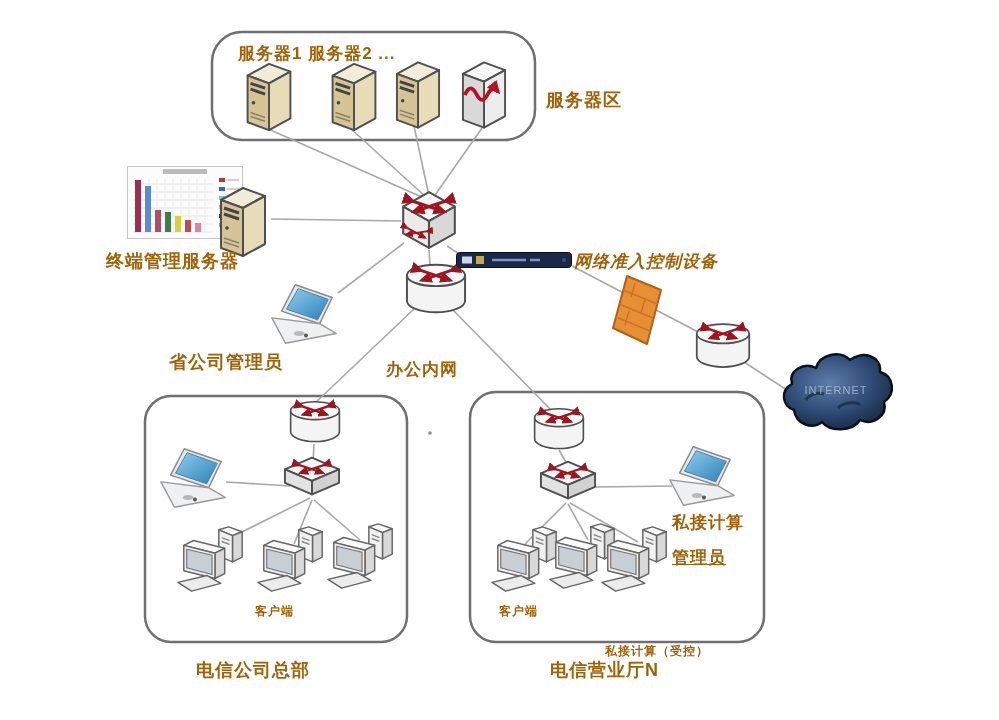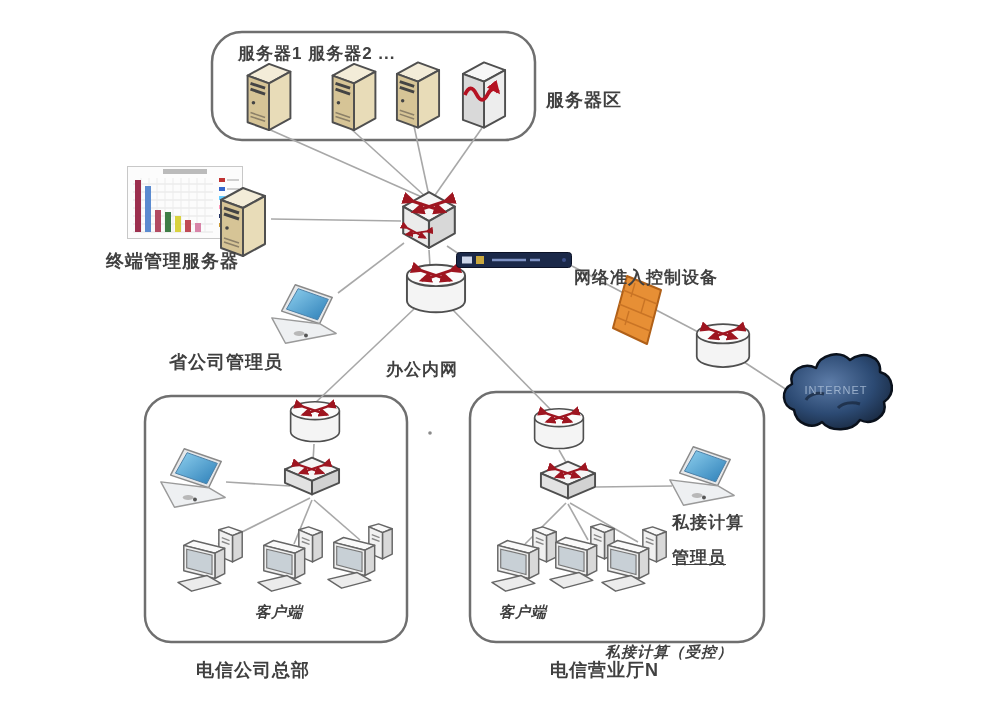--- a/index.html
+++ b/index.html
@@ -1,22 +1,22 @@
 <!DOCTYPE html>
 <html><head>
 <meta charset="utf-8">
 <style>
   html,body{margin:0;padding:0;background:#fff;}
   .canvas{position:relative;width:999px;height:720px;background:#ffffff;overflow:hidden;
           font-family:"Liberation Sans",sans-serif;}
   .canvas svg.layer{position:absolute;left:0;top:0;z-index:1;}
-  .lbl{position:absolute;z-index:2;font-weight:bold;color:#404040;font-size:17px;
+  .lbl{position:absolute;z-index:2;font-weight:bold;color:#a16207;font-size:17px;
        white-space:nowrap;letter-spacing:1px;}
   .lbl.big{font-size:18px;text-align:center;}
-  .lbl.sm{font-size:15px;font-style:italic;}
+  .lbl.sm{font-size:12px;}
 </style>
 </head>
 <body>
 
 <div class="canvas">
 
 <svg class="layer" width="999" height="720" viewBox="0 0 999 720">
   <defs>
     <marker id="ah" markerWidth="4.5" markerHeight="4.5" refX="3.5" refY="2" orient="auto">
       <path d="M0,0 L4.5,2 L0,4 Z" fill="#9e1520"></path>
@@ -203,21 +203,21 @@
   <use href="#sym-laptop" x="664" y="444" width="76" height="64"></use>
   <use href="#sym-pc" x="490" y="525" width="74" height="70"></use>
   <use href="#sym-pc" x="548" y="522" width="74" height="70"></use>
   <use href="#sym-pc" x="600" y="525" width="74" height="70"></use>
 </svg>
 
 <div class="lbl" style="left:238px;top:42px;">服务器1  服务器2 ...</div>
 <div class="lbl big" style="left:546px;top:88px;">服务器区</div>
 <div class="lbl big" style="left:106px;top:249px;">终端管理服务器</div>
 <div class="lbl big" style="left:169px;top:350px;">省公司管理员</div>
-<div class="lbl" style="left:574px;top:266px;">网络准入控制设备</div>
+<div class="lbl" style="left:574px;top:250px;font-style:italic;">网络准入控制设备</div>
 <div class="lbl" style="left:386px;top:358px;">办公内网</div>
 <div class="lbl sm" style="left:255px;top:603px;">客户端</div>
 <div class="lbl big" style="left:196px;top:658px;">电信公司总部</div>
 <div class="lbl sm" style="left:499px;top:603px;">客户端</div>
 <div class="lbl sm" style="left:605px;top:603px;margin-top:40px;">私接计算（受控）</div>
 <div class="lbl" style="left:672px;top:511px;">私接计算</div>
 <div class="lbl" style="left:672px;top:546px;text-decoration:underline;">管理员</div>
 <div class="lbl big" style="left:550px;top:658px;">电信营业厅N</div>
 
 </div>

